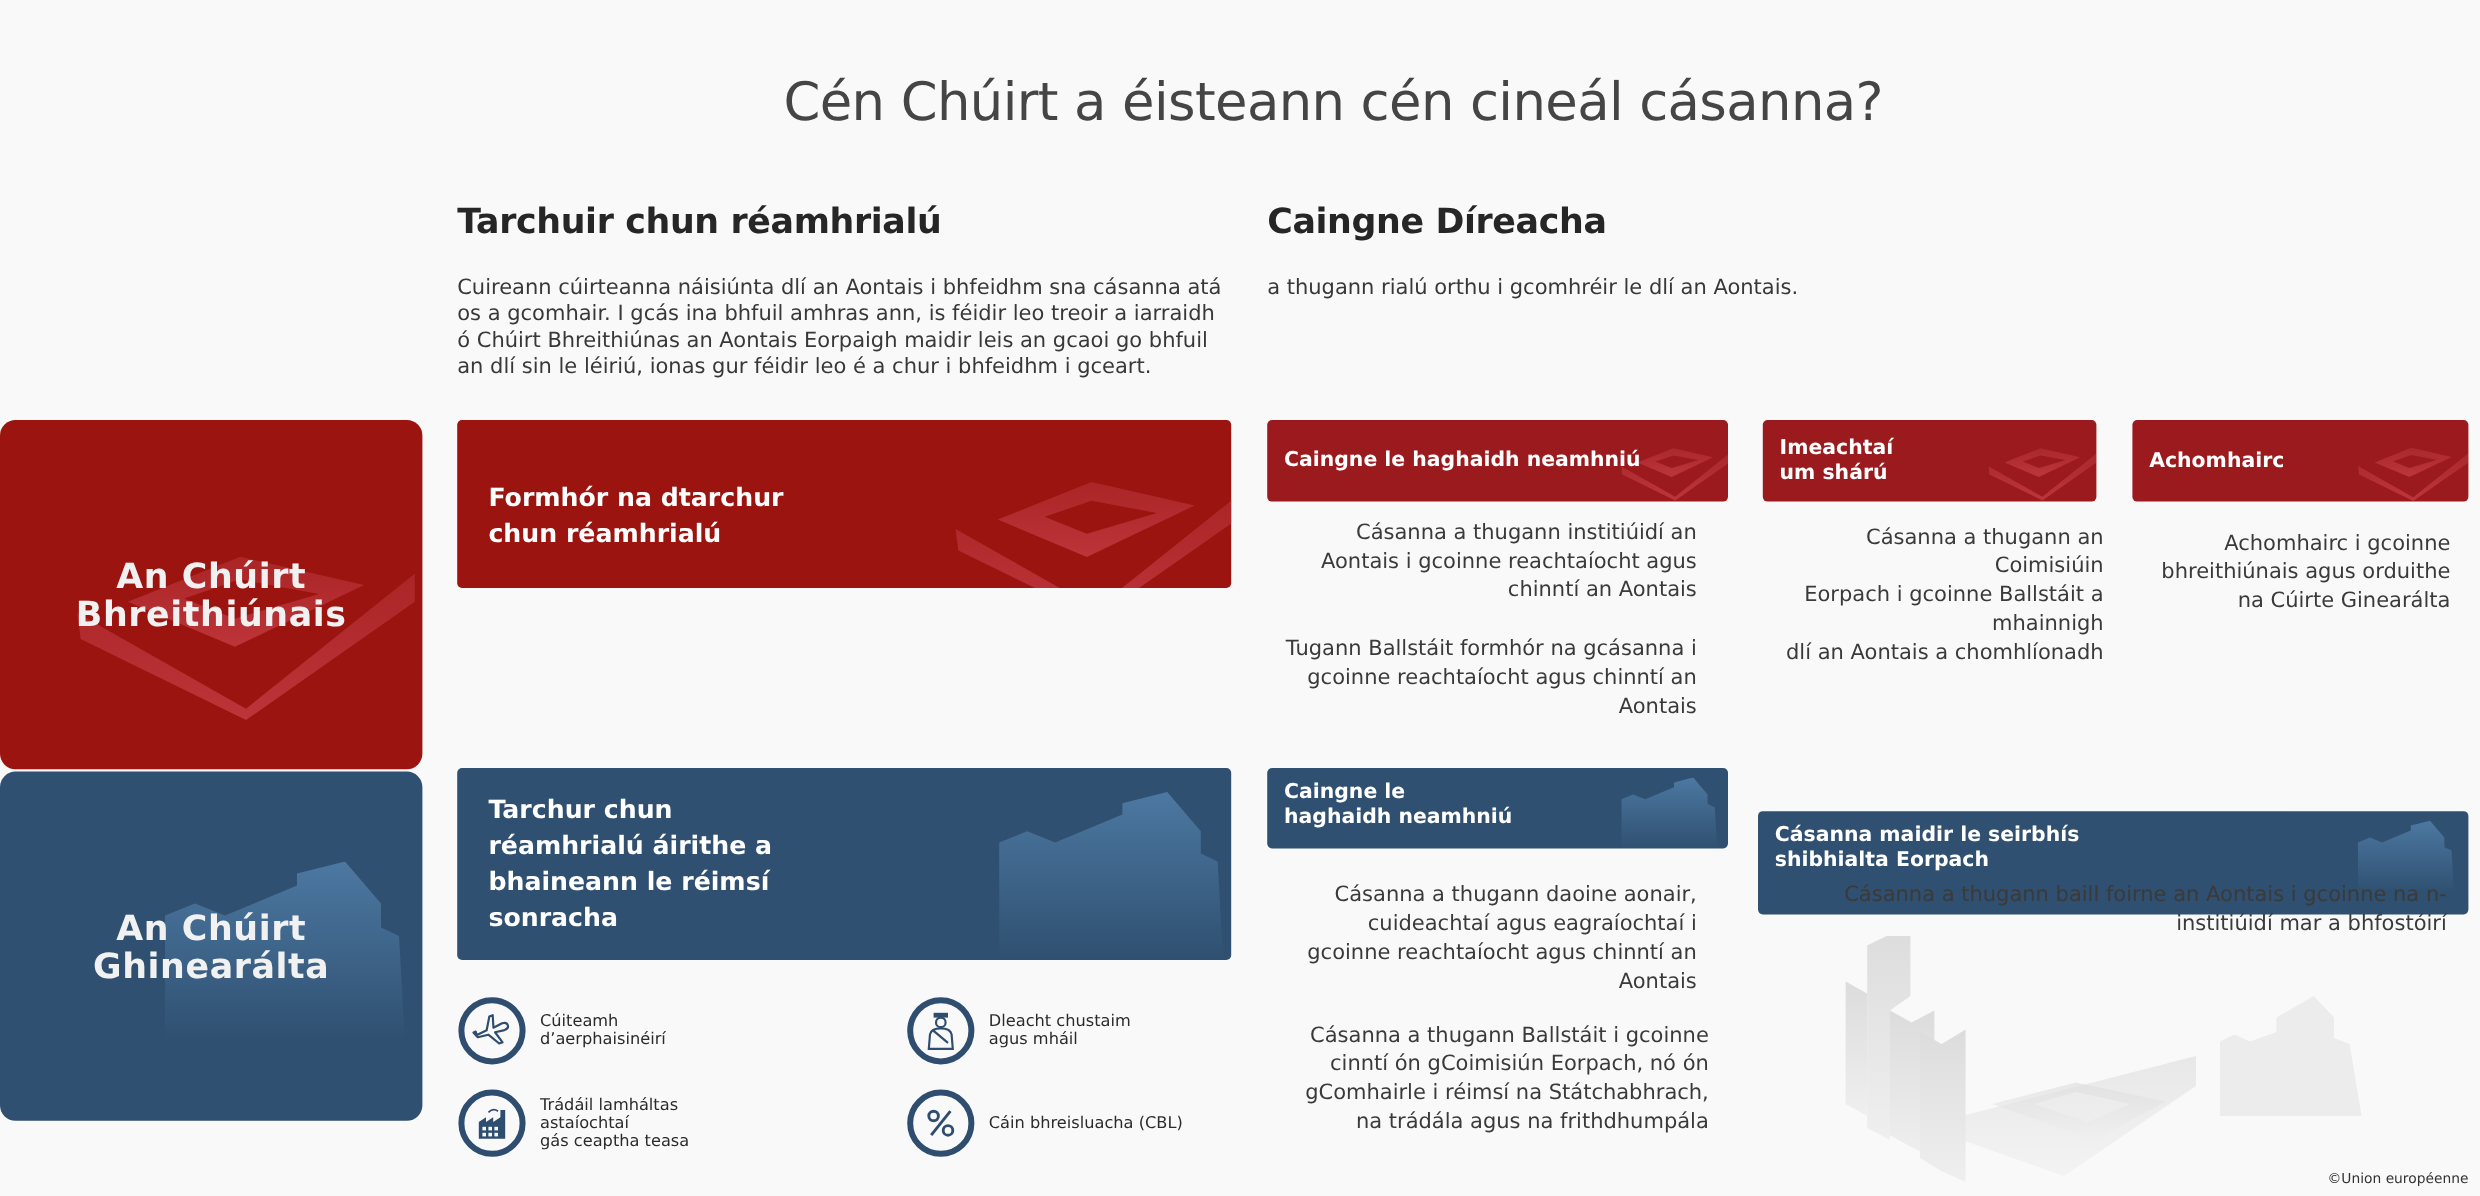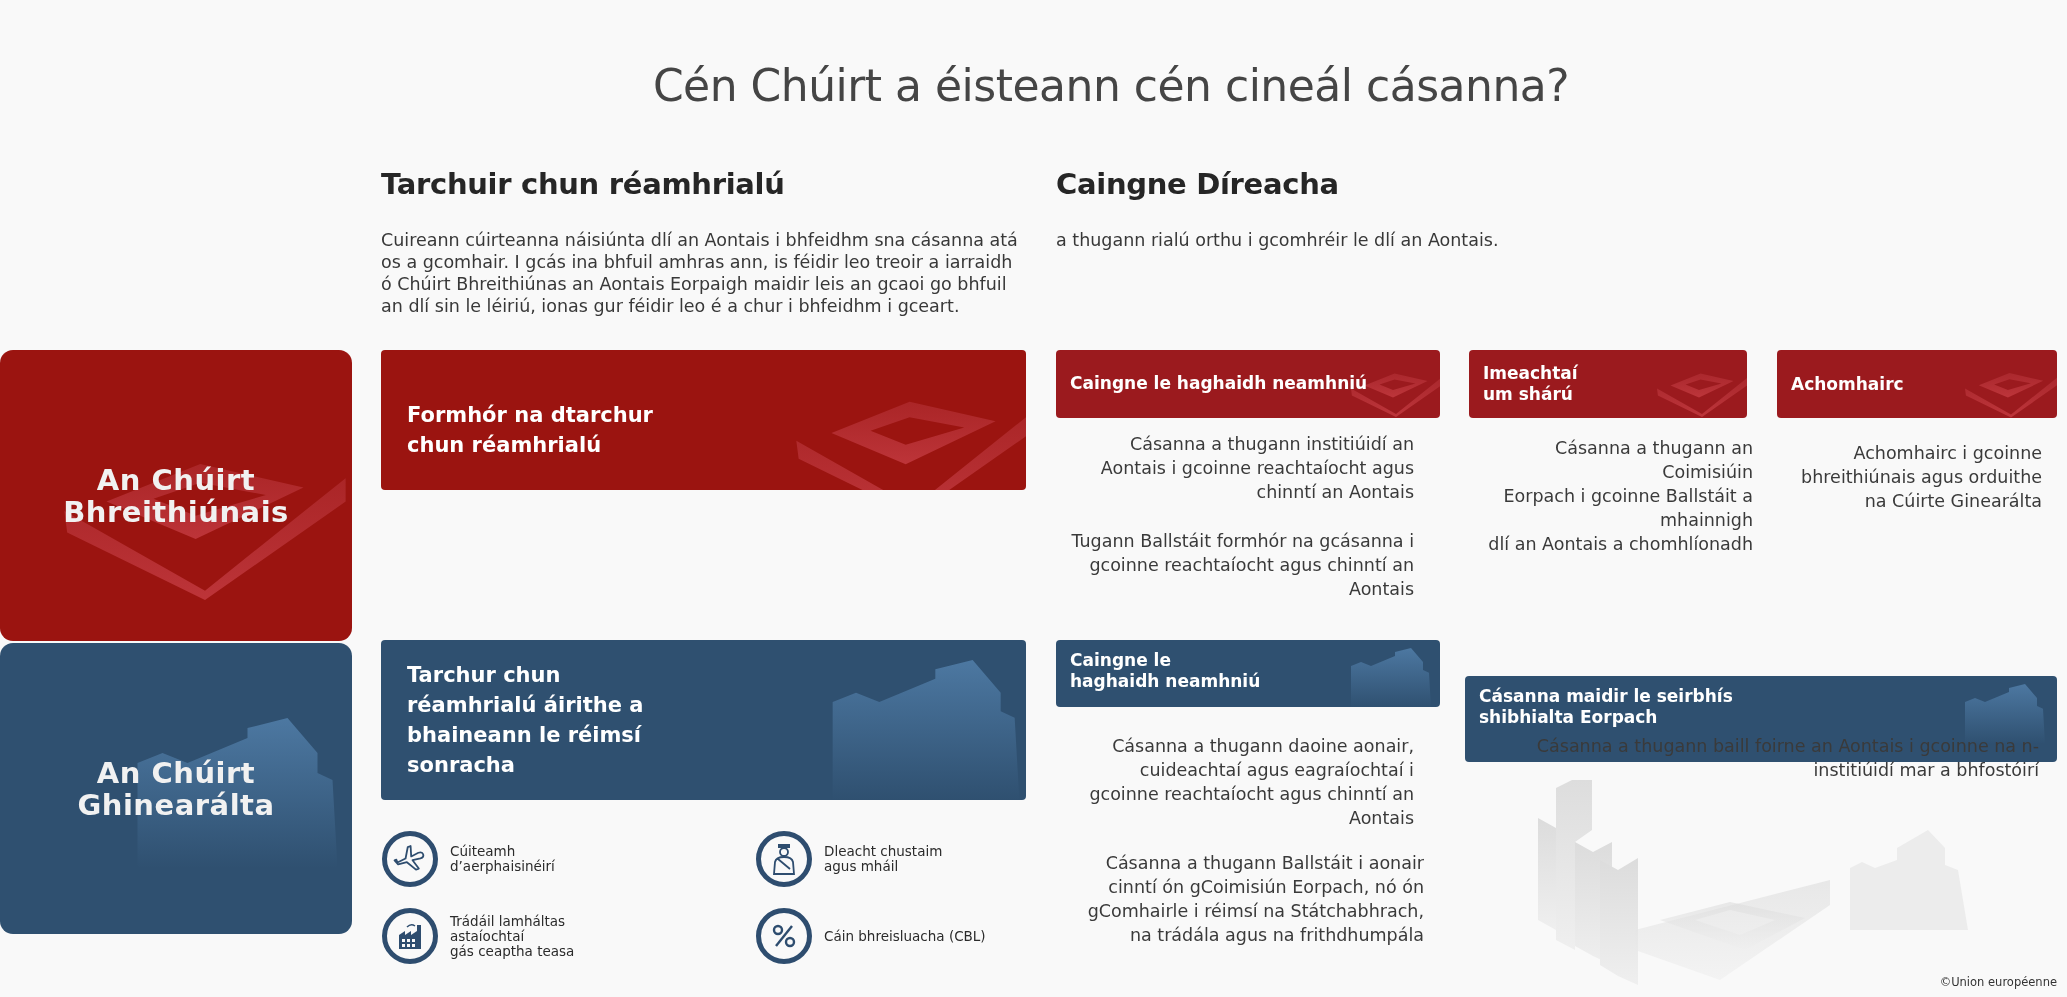--- a/index.html
+++ b/index.html
@@ -212,21 +212,21 @@
 <div class="abs sub-banner blue" style="left:1056px;top:640px;width:384px;height:67px;">
   <svg class="deco" style="left:295px;top:8px;" width="80" height="60">
       <use href="#building"></use>
     </svg>
   <div class="label" style="top:10px;">
     <div>Caingne le</div>
     <div>haghaidh neamhniú</div>
   </div>
 </div>
 <div class="abs desc" style="left:1069px;top:734px;width:345px;">Cásanna a thugann daoine aonair, cuideachtaí agus eagraíochtaí i gcoinne reachtaíocht agus chinntí an Aontais</div>
-<div class="abs desc" style="left:1069px;top:851px;width:355px;">Cásanna a thugann Ballstáit i aonair cinntí ón gCoimisiún Eorpach, nó ón gComhairle i réimsí na Státchabhrach, na trádála agus na frithdhumpála</div>
+<div class="abs desc" style="left:1069px;top:851px;width:355px;">Cásanna a thugann Ballstáit i gcoinne cinntí ón gCoimisiún Eorpach, nó ón gComhairle i réimsí na Státchabhrach, na trádála agus na frithdhumpála</div>
 
 <div class="abs sub-banner blue" style="left:1465px;top:640px;width:592px;height:86px;margin-top:36px;">
   <svg class="deco" style="left:500px;top:8px;" width="80" height="60">
       <use href="#building"></use>
     </svg>
   <div class="label" style="top:10px;">
     <div>Cásanna maidir le seirbhís</div>
     <div>shibhialta Eorpach</div>
   </div>
 </div>

